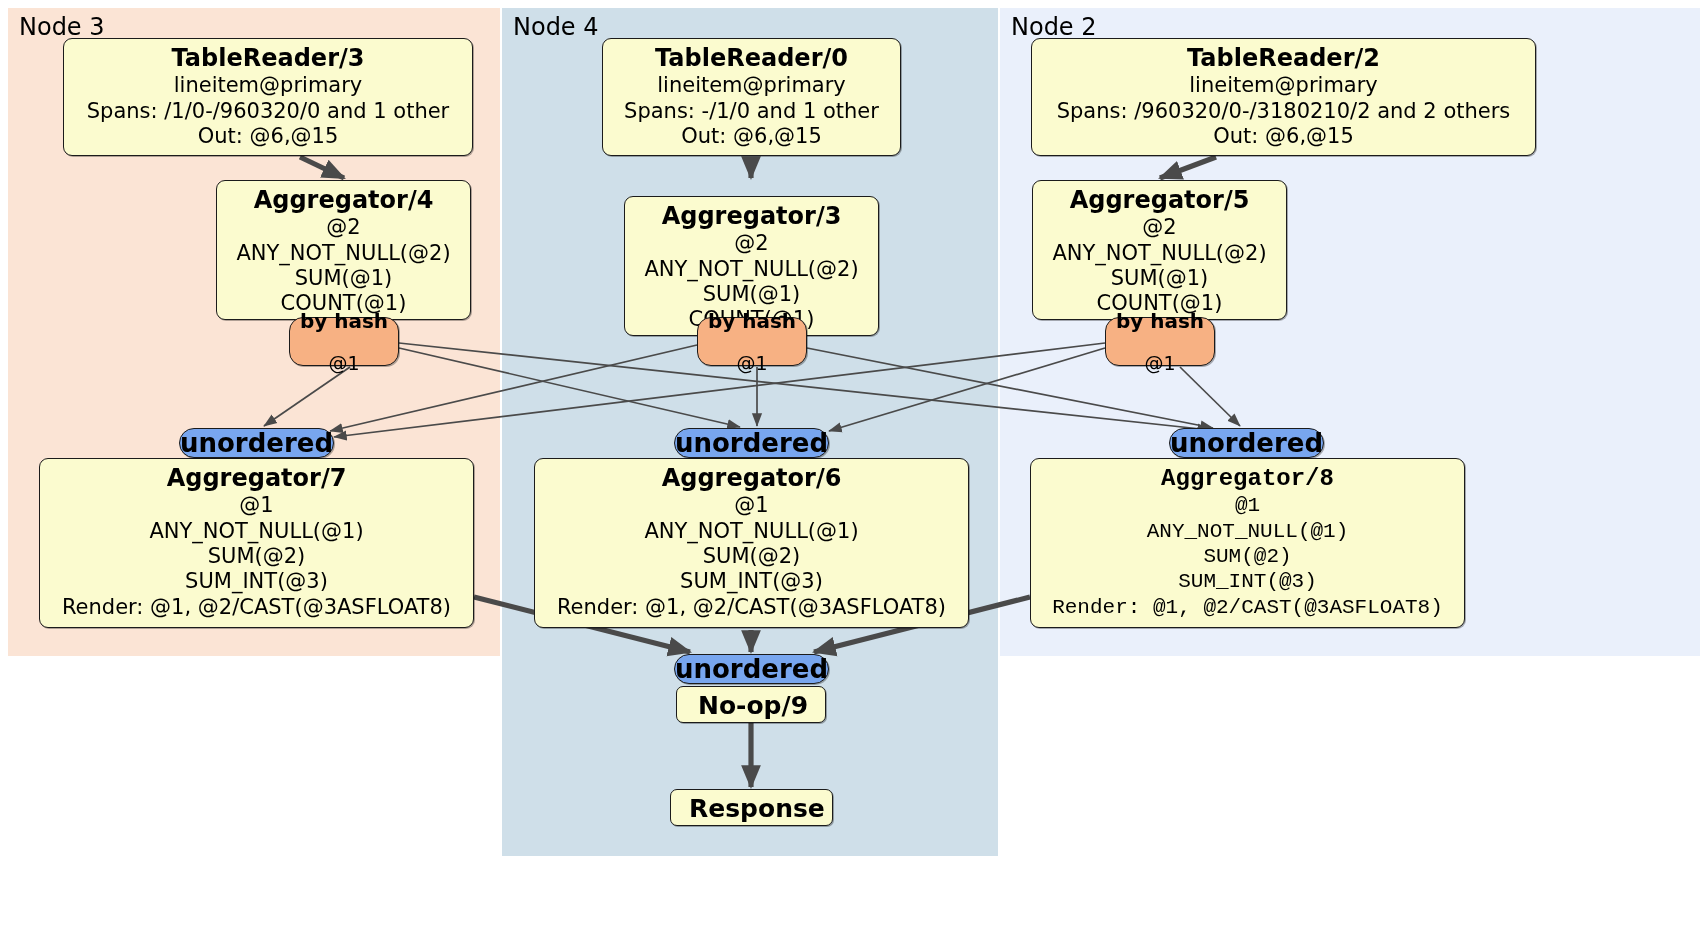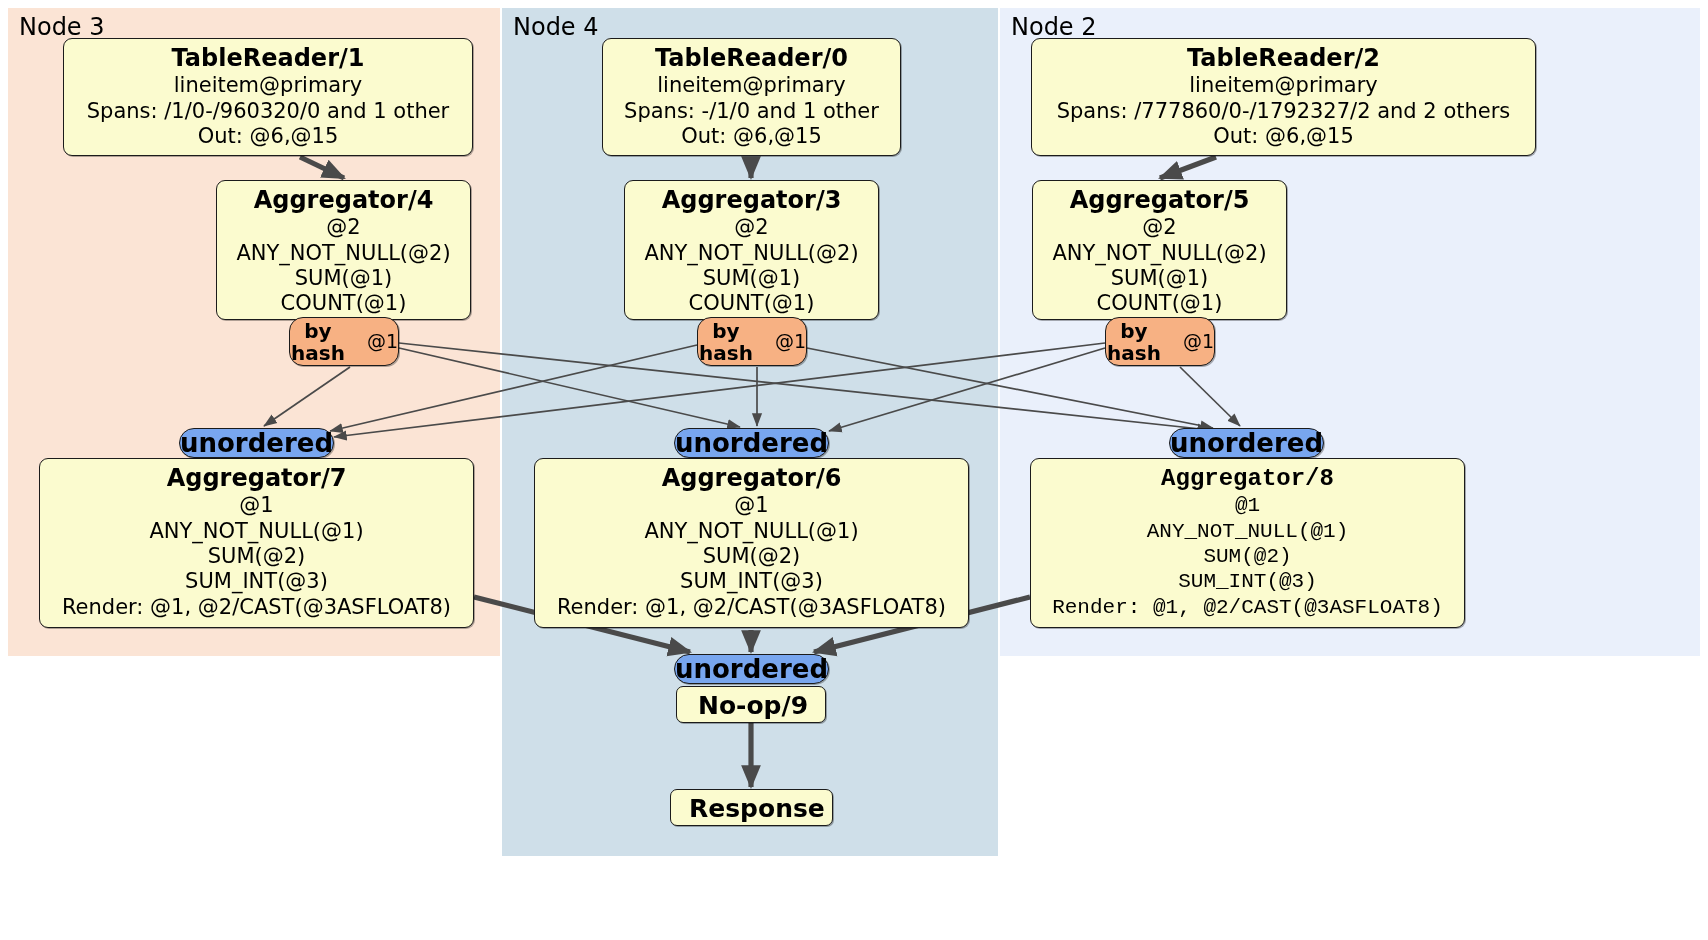--- a/index.html
+++ b/index.html
@@ -79,21 +79,21 @@
   
   .pill {
     position: absolute;
     box-sizing: border-box;
     border: 1.8px solid #1b1b1b;
     border-radius: 16px;
     text-align: center;
     color: #000000;
     box-shadow: 1px 1px 0 rgba(0,0,0,0.30);
     display: flex;
-    flex-direction: row;
+    flex-direction: column;
     align-items: center;
     justify-content: center;
     gap: 21px;
   }
   .pill.hash {
     background: #f7b183;
     border-radius: 14px;
     padding-top: 1px;
   }
   .pill.hash .pill-title {
@@ -158,45 +158,45 @@
         <line x1="1216" y1="157" x2="1160" y2="178" marker-end="url(#arrow-thick)"></line>
         <line x1="474" y1="597" x2="690" y2="652" marker-end="url(#arrow-thick)"></line>
         <line x1="751" y1="630" x2="751" y2="652" marker-end="url(#arrow-thick)"></line>
         <line x1="1030" y1="597" x2="814" y2="652" marker-end="url(#arrow-thick)"></line>
         <line x1="751" y1="723" x2="751" y2="787" marker-end="url(#arrow-thick)"></line>
       </g>
   </svg>
 
   <div id="proc-layer">
       <div class="proc" style="left: 63px; top: 38px; width: 410px; height: 118px;">
-        <div class="title">TableReader/1</div>
+        <div class="title">TableReader/3</div>
         <div class="line">lineitem@primary</div>
         <div class="line">Spans: /1/0-/960320/0 and 1 other</div>
         <div class="line">Out: @6,@15</div>
       </div>
       <div class="proc" style="left: 602px; top: 38px; width: 299px; height: 118px;">
         <div class="title">TableReader/0</div>
         <div class="line">lineitem@primary</div>
         <div class="line">Spans: -/1/0 and 1 other</div>
         <div class="line">Out: @6,@15</div>
       </div>
       <div class="proc" style="left: 1031px; top: 38px; width: 505px; height: 118px;">
         <div class="title">TableReader/2</div>
         <div class="line">lineitem@primary</div>
-        <div class="line">Spans: /777860/0-/1792327/2 and 2 others</div>
+        <div class="line">Spans: /960320/0-/3180210/2 and 2 others</div>
         <div class="line">Out: @6,@15</div>
       </div>
       <div class="proc" style="left: 216px; top: 180px; width: 255px; height: 140px;">
         <div class="title">Aggregator/4</div>
         <div class="line">@2</div>
         <div class="line">ANY_NOT_NULL(@2)</div>
         <div class="line">SUM(@1)</div>
         <div class="line">COUNT(@1)</div>
       </div>
-      <div class="proc" style="left: 624px; top: 180px; width: 255px; height: 140px;">
+      <div class="proc" style="left: 624px; top: 196px; width: 255px; height: 140px;">
         <div class="title">Aggregator/3</div>
         <div class="line">@2</div>
         <div class="line">ANY_NOT_NULL(@2)</div>
         <div class="line">SUM(@1)</div>
         <div class="line">COUNT(@1)</div>
       </div>
       <div class="proc" style="left: 1032px; top: 180px; width: 255px; height: 140px;">
         <div class="title">Aggregator/5</div>
         <div class="line">@2</div>
         <div class="line">ANY_NOT_NULL(@2)</div>

